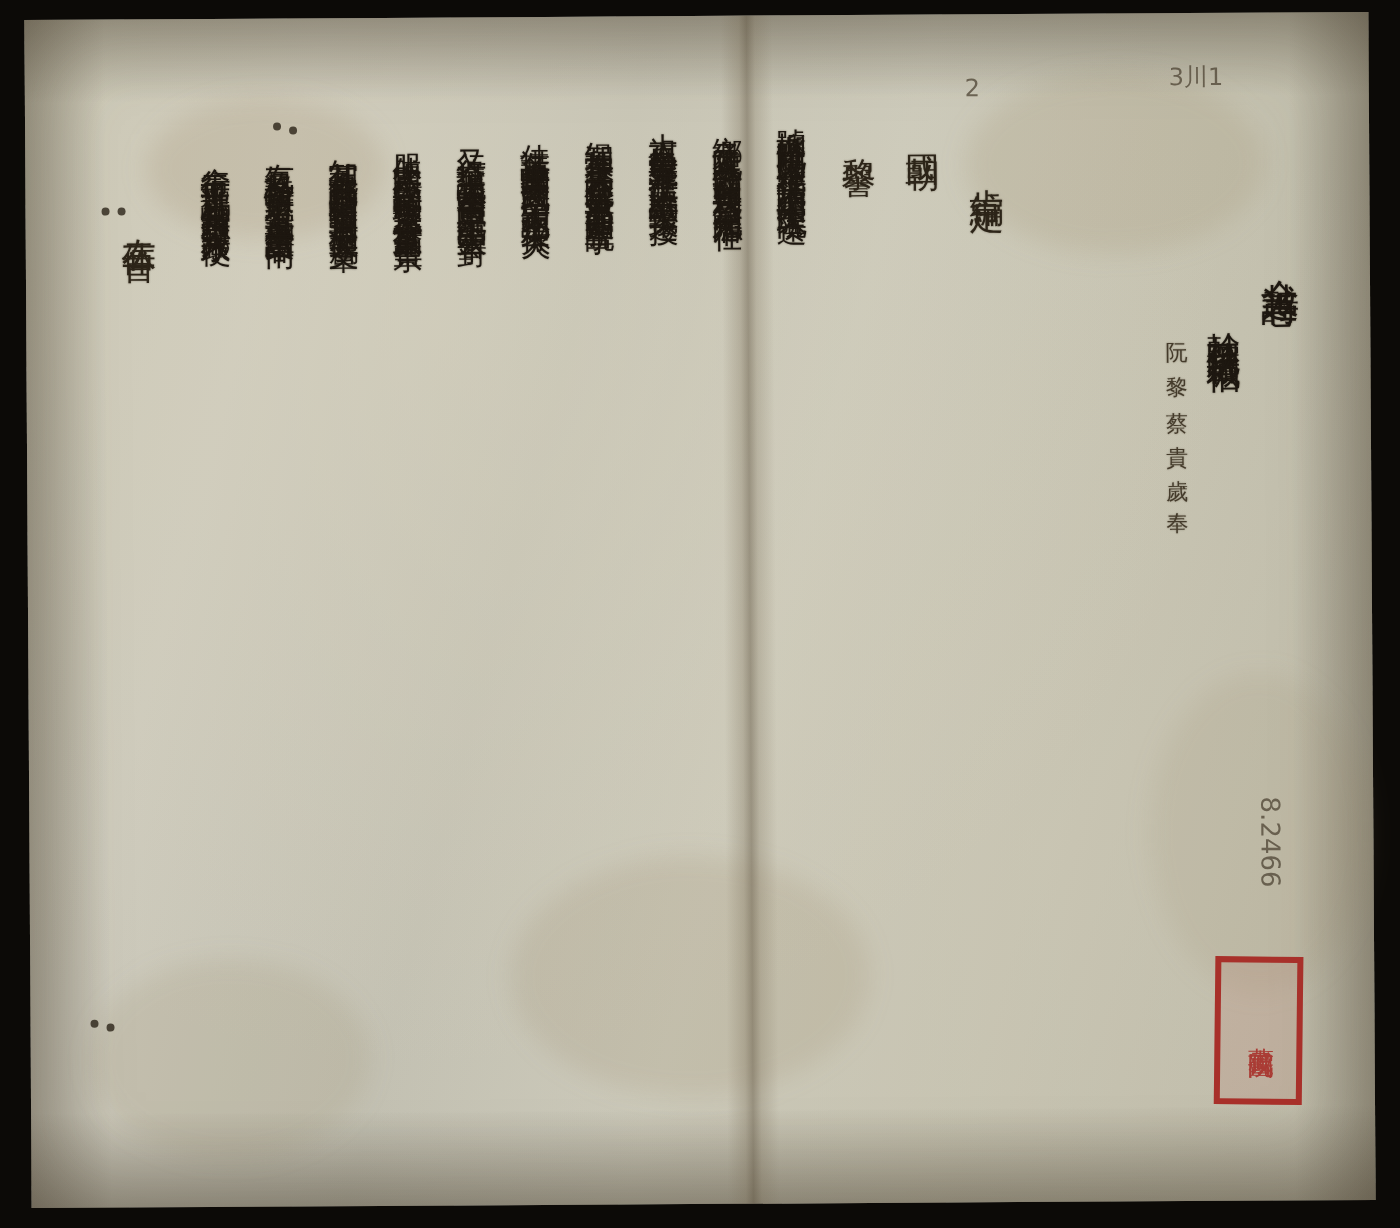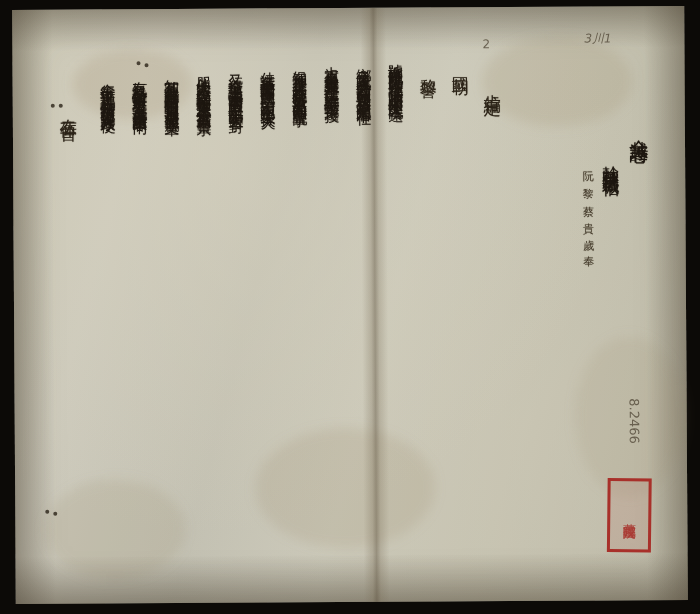--- a/index.html
+++ b/index.html
@@ -146,21 +146,21 @@
 
     <div class="stain" style="left:60px;  top:40px;  width:120px; height:70px;  background:rgba(150,130,95,0.18);"></div>
     <div class="stain" style="left:470px; top:30px;  width:150px; height:90px;  background:rgba(150,130,95,0.16);"></div>
     <div class="stain" style="left:240px; top:420px; width:180px; height:120px; background:rgba(140,122,88,0.14);"></div>
     <div class="stain" style="left:30px;  top:470px; width:140px; height:100px; background:rgba(140,122,88,0.13);"></div>
     <div class="stain" style="left:560px; top:330px; width:110px; height:160px; background:rgba(150,132,98,0.12);"></div>
 
     <div id="fold"></div>
 
     <div class="pencil" style="left:470px; top:30px; font-size:12px;">2</div>
-    <div class="pencil" style="left:572px; top:24px; font-size:12px;font-style:italic;">3川1</div>
+    <div class="pencil" style="left:572px; top:24px; font-size:12px;">3川1</div>
     <div class="pencil" style="left:612px; top:392px; font-size:13px; writing-mode:vertical-rl; text-orientation:sideways;">8.2466</div>
 
     <div class="mark" style="left:38px;  top:94px;"></div>
     <div class="mark" style="left:46px;  top:94px;"></div>
     <div class="mark" style="left:30px;  top:500px;"></div>
     <div class="mark" style="left:38px;  top:502px;"></div>
     <div class="mark" style="left:124px; top:52px;"></div>
     <div class="mark" style="left:132px; top:54px;"></div>
 
     <div class="col title ink-dark" id="title-main">全越詩卷</div>

